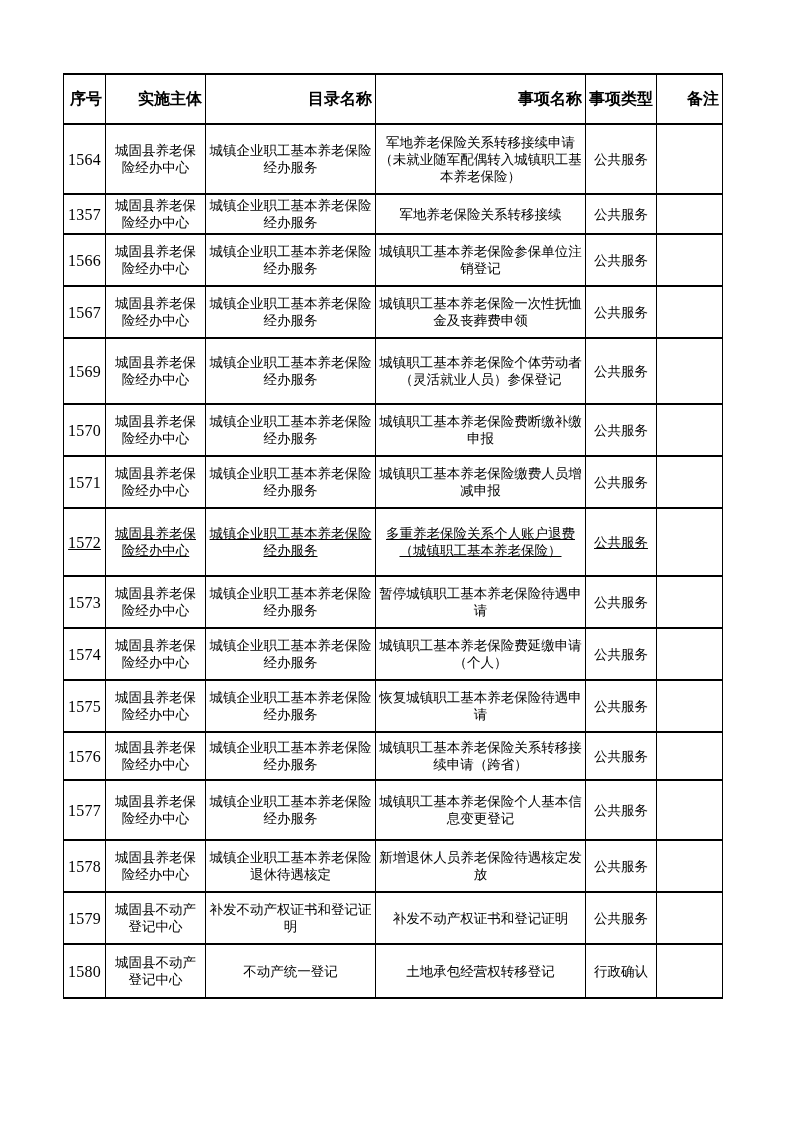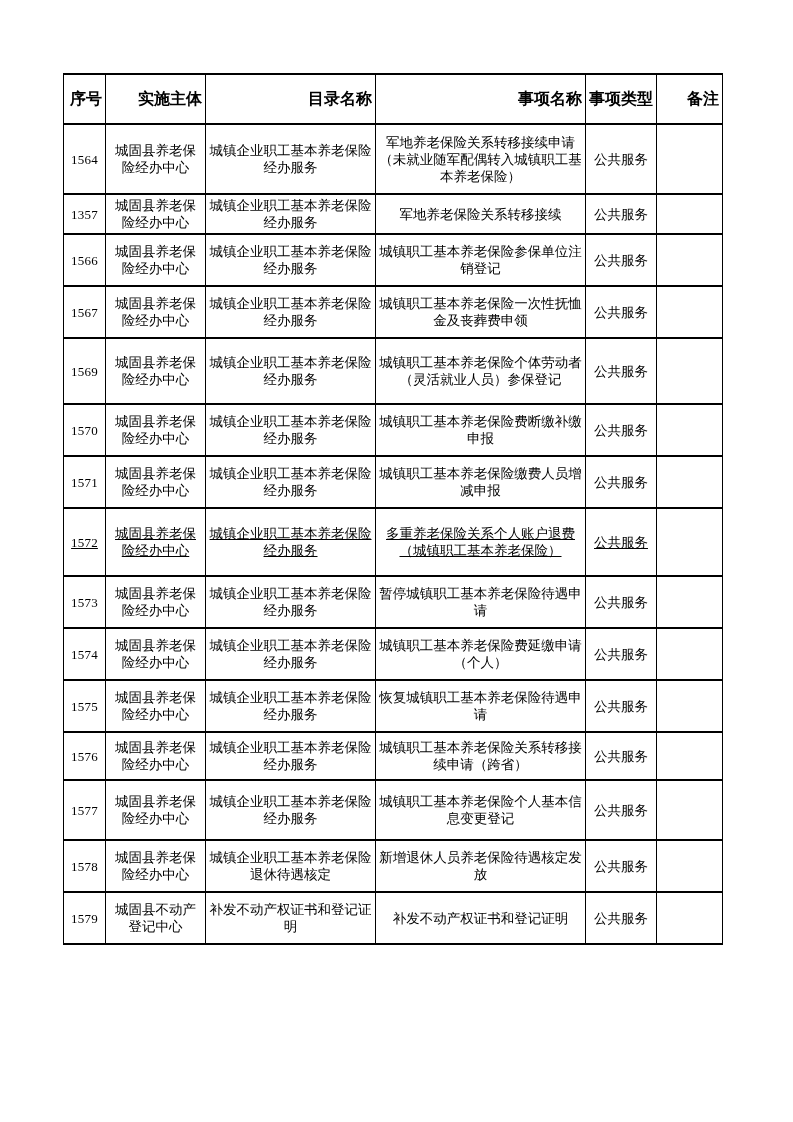--- a/index.html
+++ b/index.html
@@ -38,21 +38,21 @@
     font-weight: bold;
     font-size: 16px;
     line-height: 18px;
     text-align: right;
   }
   .items-table td {
     font-size: 13.5px;
     line-height: 17px;
   }
   .items-table td.cell-no {
-    font-size: 13px;
+    font-size: 16px;
     letter-spacing: 0.2px;
   }
 </style>
 </head>
 <body>
 
 <div class="page">
   <table class="items-table">
     <colgroup>
       <col style="width:42px">
@@ -186,15 +186,23 @@
           <td class="cell-remark"></td>
         </tr>
         <tr style="height: 52px;">
           <td class="cell-no">1579</td>
           <td class="cell-entity">城固县不动产登记中心</td>
           <td class="cell-catalog">补发不动产权证书和登记证明</td>
           <td class="cell-item">补发不动产权证书和登记证明</td>
           <td class="cell-type">公共服务</td>
           <td class="cell-remark"></td>
         </tr>
+        <tr style="height: 54px;">
+          <td class="cell-no">1580</td>
+          <td class="cell-entity">城固县不动产登记中心</td>
+          <td class="cell-catalog">不动产统一登记</td>
+          <td class="cell-item">土地承包经营权转移登记</td>
+          <td class="cell-type">行政确认</td>
+          <td class="cell-remark"></td>
+        </tr>
       </tbody>
   </table>
 </div>
 
 </body></html>

